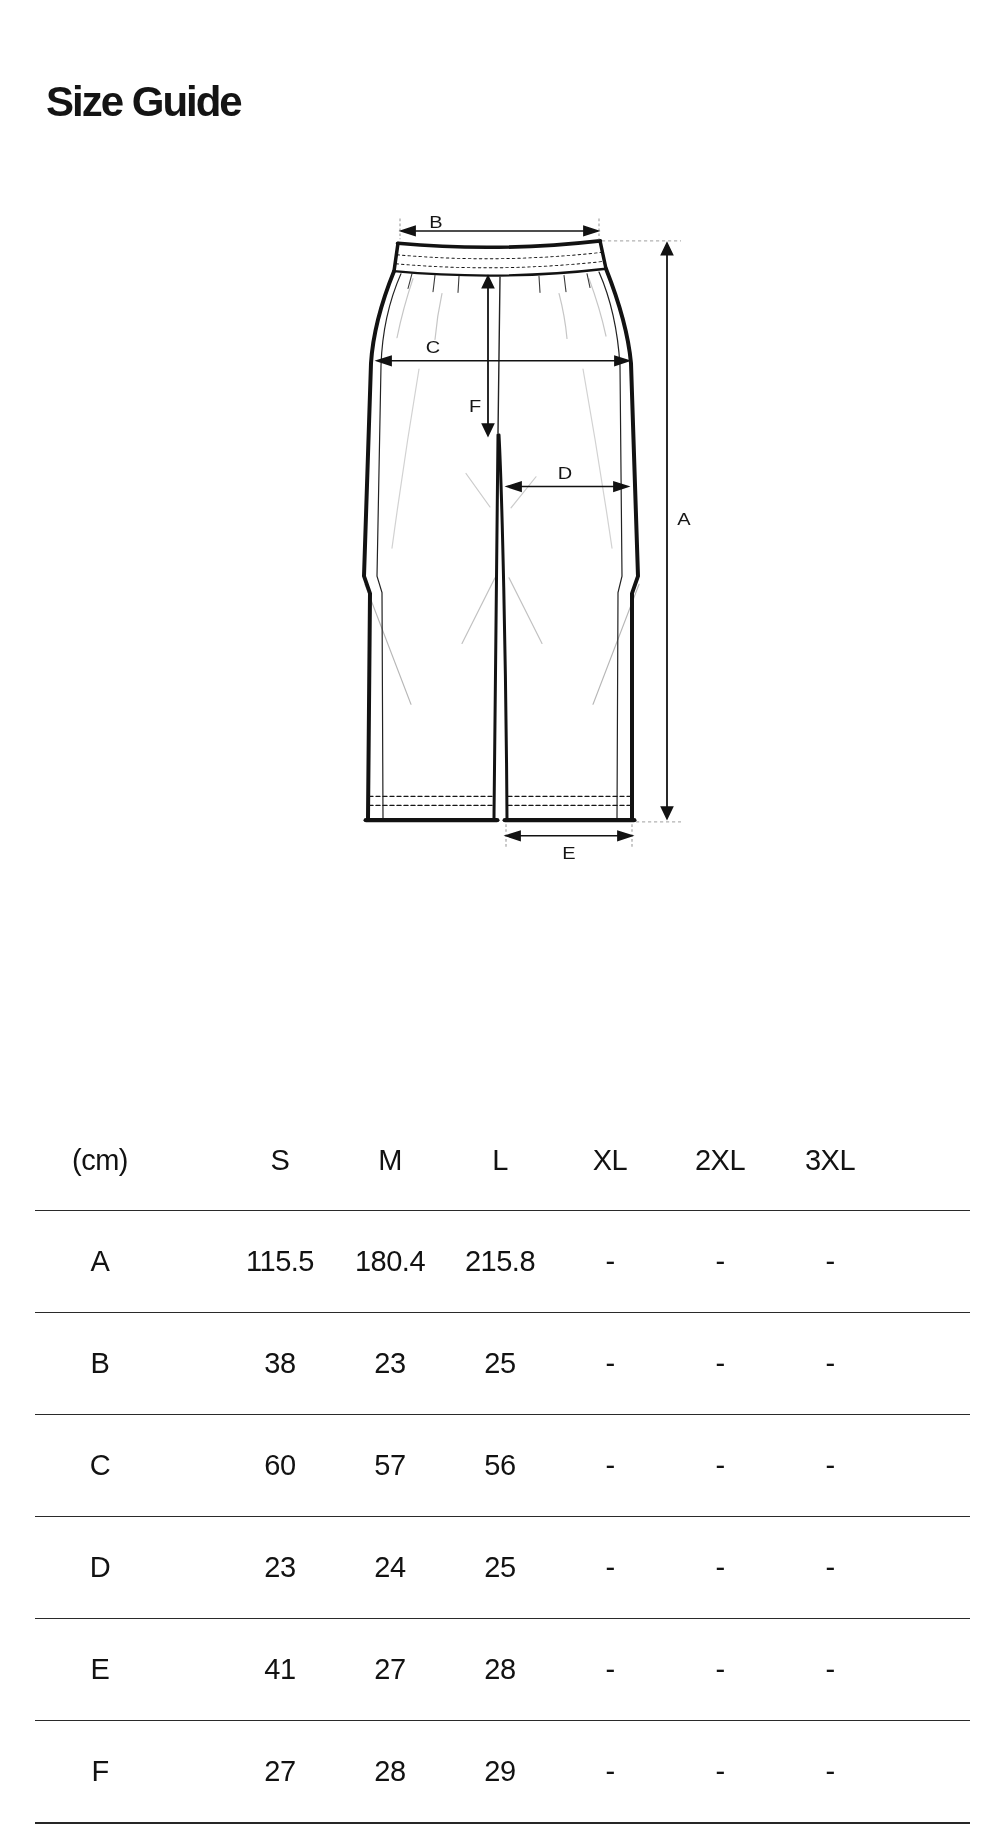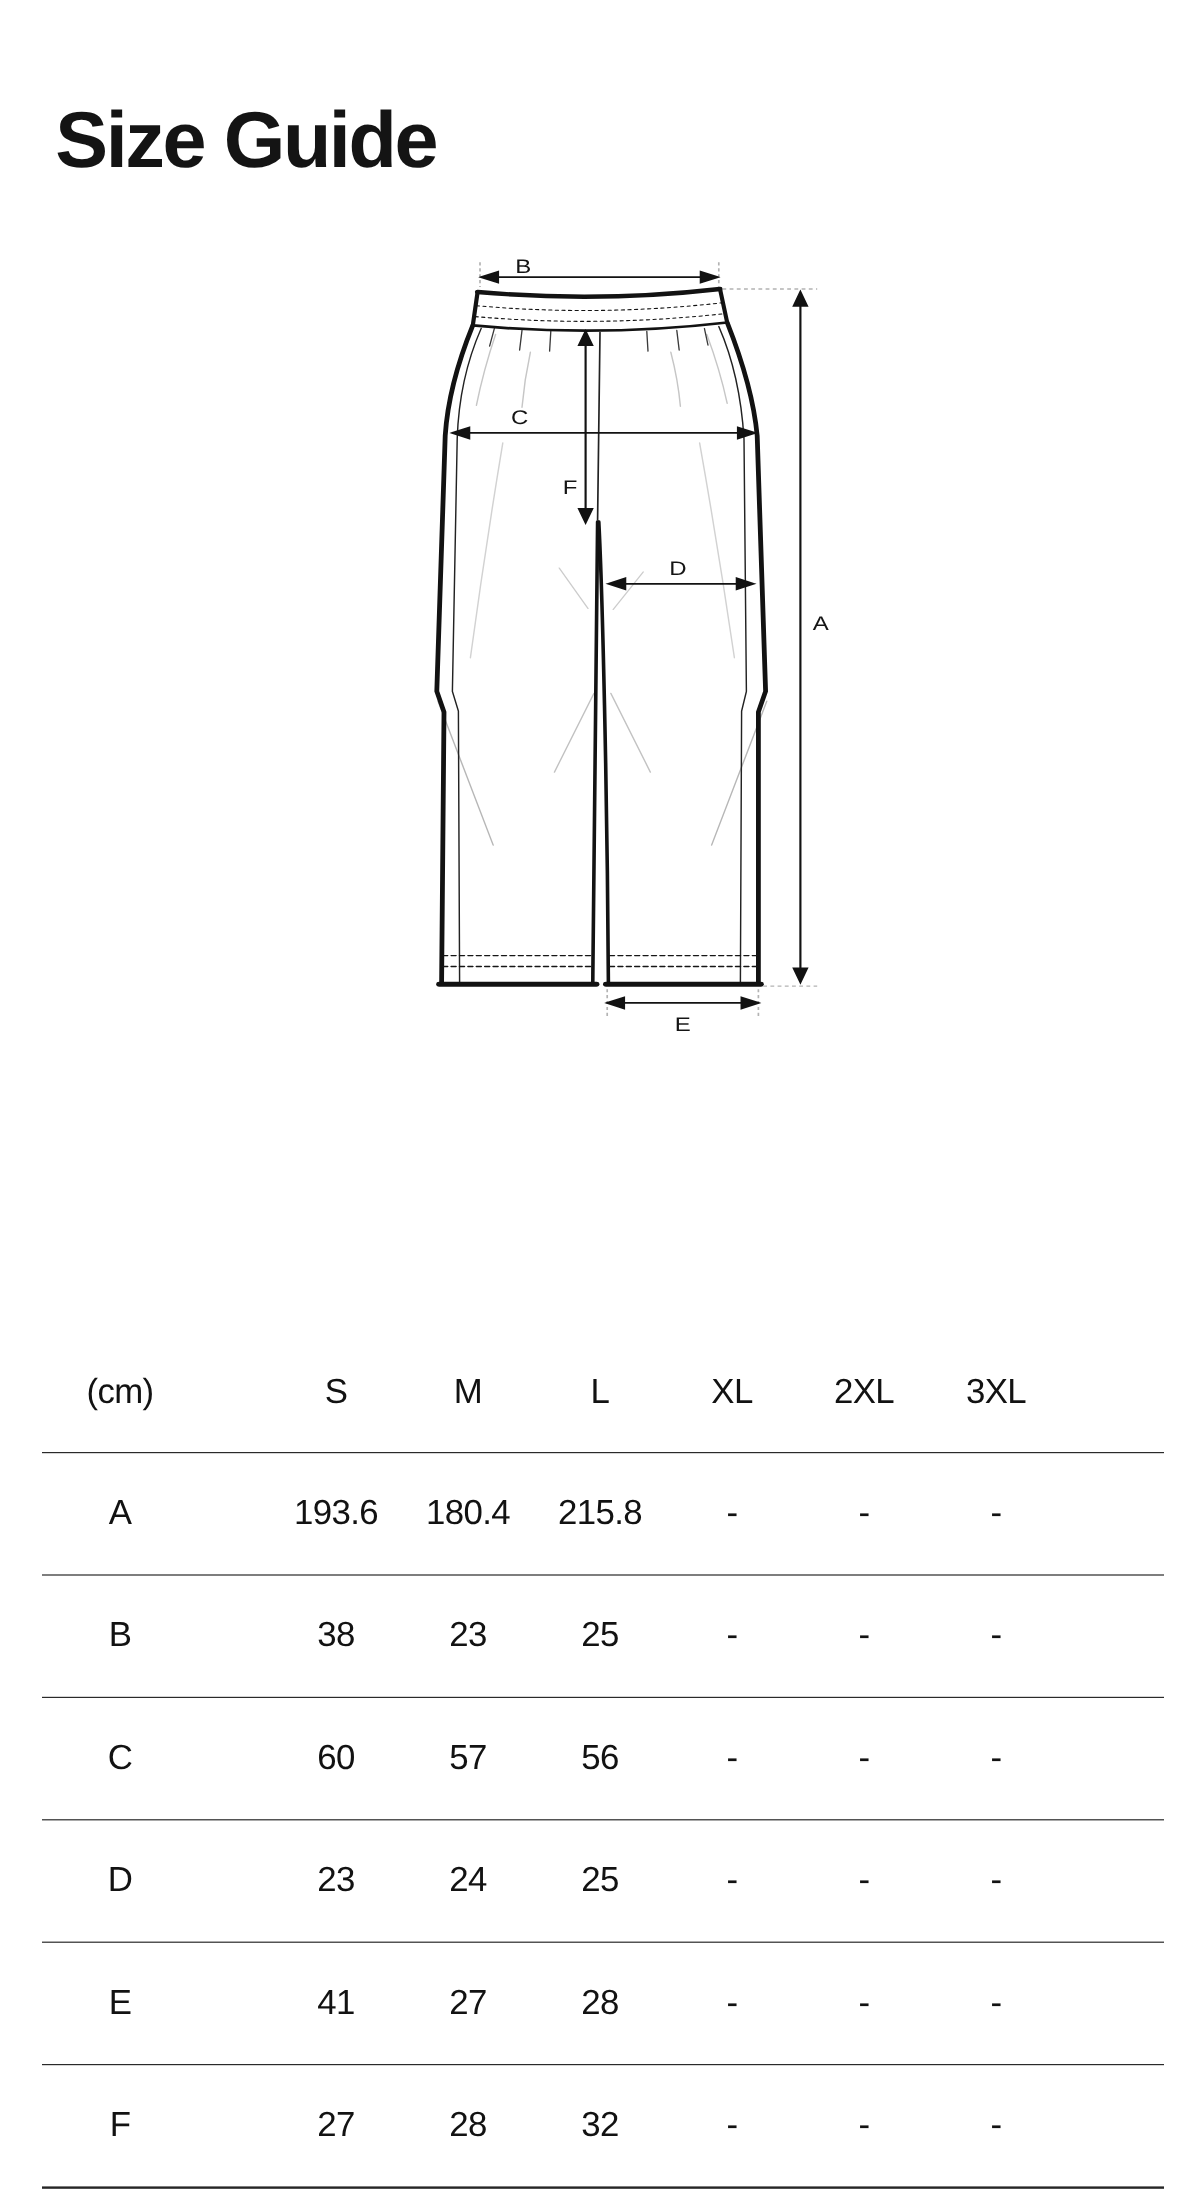--- a/index.html
+++ b/index.html
@@ -3,21 +3,21 @@
 <meta charset="utf-8">
 <style>
   html,body{margin:0;padding:0;}
   body{
     width:1000px;height:1837px;position:relative;overflow:hidden;
     background:#ffffff;color:#161616;
     font-family:"Liberation Sans",sans-serif;
   }
   .page-title{
     position:absolute;left:46px;top:78px;
-    font-size:66px;font-weight:700;letter-spacing:-2px;color:#141414;
+    font-size:42px;font-weight:700;letter-spacing:-2px;color:#141414;
     white-space:nowrap;
   }
   .diagram-wrap{position:absolute;left:280px;top:180px;width:440px;height:830px;}
   .diagram-wrap svg{display:block;}
   svg text{
     font-family:"Liberation Sans",sans-serif;
     font-size:20px;fill:#151515;
   }
   .size-table{
     position:absolute;left:35px;top:1110px;width:935px;
@@ -164,21 +164,21 @@
     <div class="c-val">M</div>
     <div class="c-val">L</div>
     <div class="c-val">XL</div>
     <div class="c-val">2XL</div>
     <div class="c-val">3XL</div>
   </div>
 
   <div class="t-row">
     <div class="c-label">A</div>
     <div class="c-spacer"></div>
-    <div class="c-val">193.6</div>
+    <div class="c-val">115.5</div>
     <div class="c-val">180.4</div>
     <div class="c-val">215.8</div>
     <div class="c-val">-</div>
     <div class="c-val">-</div>
     <div class="c-val">-</div>
   </div>
 
   <div class="t-row">
     <div class="c-label">B</div>
     <div class="c-spacer"></div>
@@ -221,18 +221,18 @@
     <div class="c-val">-</div>
     <div class="c-val">-</div>
     <div class="c-val">-</div>
   </div>
 
   <div class="t-row">
     <div class="c-label">F</div>
     <div class="c-spacer"></div>
     <div class="c-val">27</div>
     <div class="c-val">28</div>
-    <div class="c-val">32</div>
+    <div class="c-val">29</div>
     <div class="c-val">-</div>
     <div class="c-val">-</div>
     <div class="c-val">-</div>
   </div>
 </div>
 
 </body></html>

